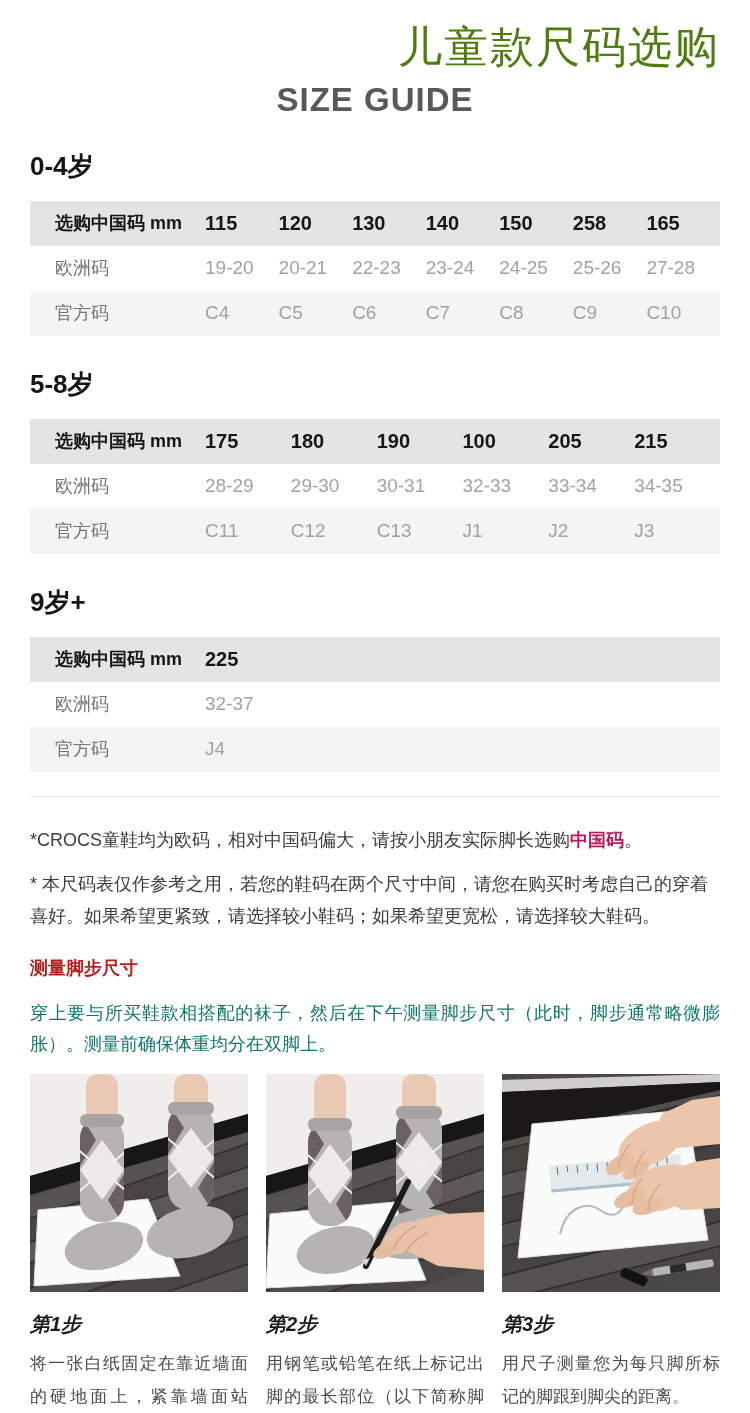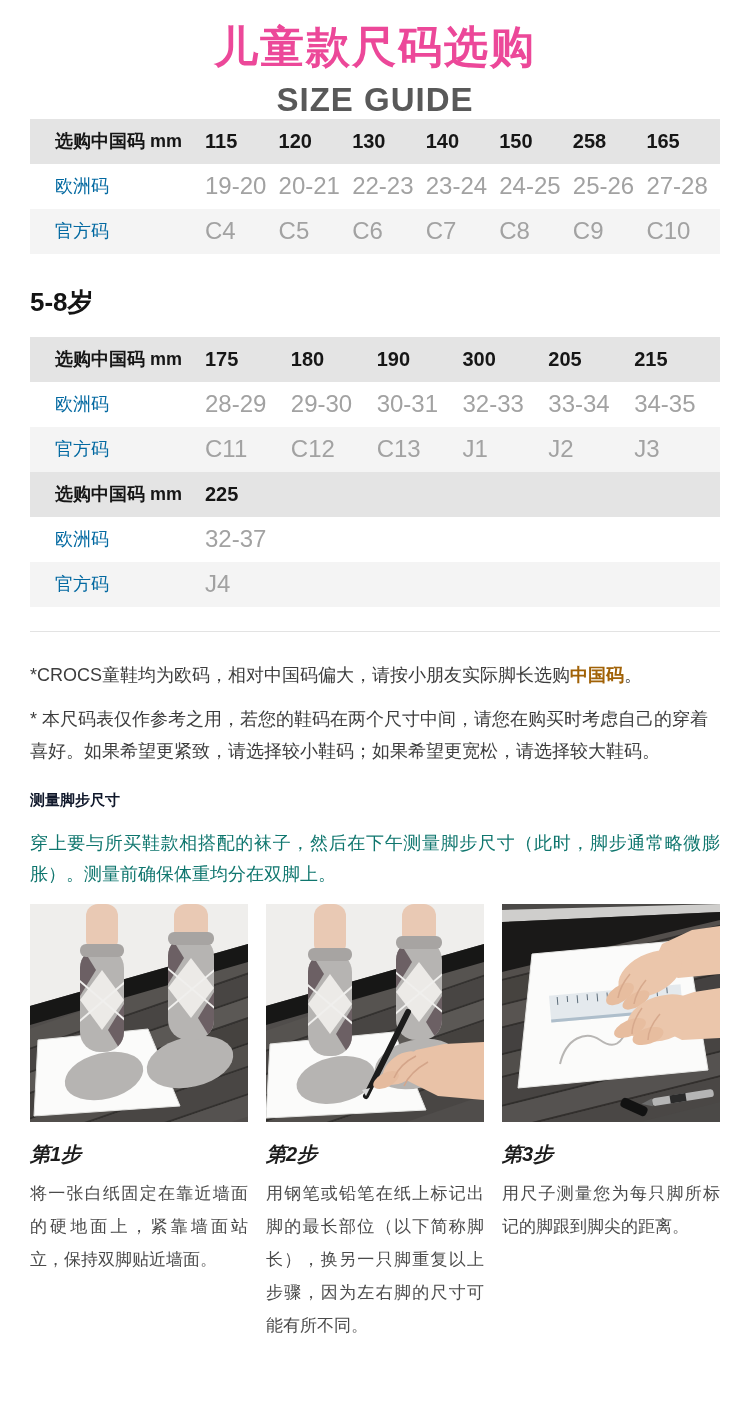--- a/index.html
+++ b/index.html
@@ -5,22 +5,22 @@
   * { margin:0; padding:0; box-sizing:border-box; }
   html,body { background:#ffffff; }
   body {
     width:750px; min-height:1413px; margin:0 auto;
     font-family:"Liberation Sans","DejaVu Sans",sans-serif;
     color:#333; overflow:hidden;
   }
   .page { width:750px; padding:22px 30px 0 30px; }
 
   .page-title {
-    text-align:center; font-size:44px; font-weight:700;
-    color:#ec4899; letter-spacing:2px; line-height:1.15;
+    text-align:right; font-size:44px; font-weight:400;
+    color:#4d7c0f; letter-spacing:2px; line-height:1.15;
   }
   .page-subtitle {
     text-align:center; font-size:33px; font-weight:700;
     color:#595959; letter-spacing:1px; margin-top:8px;
   }
 
   .section-heading {
     font-size:26px; font-weight:700; color:#141414;
     margin:31px 0 17px 0;
   }
@@ -29,50 +29,51 @@
   table.size-table { width:690px; border-collapse:collapse; table-layout:fixed; }
   table.size-table tr { height:45px; }
   table.size-table td { vertical-align:middle; white-space:nowrap; }
   col.c-label { width:175px; }
   tr.r-head   { background:#e4e4e4; }
   tr.r-plain  { background:#ffffff; }
   tr.r-alt    { background:#f4f4f4; }
   td.row-label { padding-left:25px; font-size:18px; }
   tr.r-head  td.row-label { font-weight:700; color:#161616; }
   tr.r-head  td.size-cell { font-weight:700; color:#161616; font-size:20px; }
-  tr.r-plain td.row-label, tr.r-alt td.row-label { color:#0369a1; }
-  tr.r-plain td.size-cell, tr.r-alt td.size-cell { color:#a2a2a2; font-size:24px; }
+  tr.r-plain td.row-label, tr.r-alt td.row-label { color:#737373; }
+  tr.r-plain td.size-cell, tr.r-alt td.size-cell { color:#a2a2a2; font-size:19px; }
 
   .divider { border:none; border-top:1px solid #e3e3e3; margin-top:24px; }
 
   .note { font-size:18px; color:#3d3d3d; line-height:31px; }
   .note-1 { margin-top:28px; }
   .note-2 { margin-top:12px; line-height:32px; }
-  .note strong { color:#a16207;text-align:right; }
-
-  .measure-heading { font-size:15px; font-weight:700; color:#0f172a; margin-top:24px; }
+  .note strong { color:#be185d;text-align:right; }
+
+  .measure-heading { font-size:18px; font-weight:700; color:#b91c1c; margin-top:24px; }
   .measure-desc { font-size:18px; color:#0f766e; line-height:31px; margin-top:18px; text-align:justify; }
 
   .photos { display:flex; gap:18px; margin-top:14px; }
   .photo { width:218px; height:218px; overflow:hidden; background:#4c4a48; }
   .photo svg { display:block; }
 
   .steps { display:flex; gap:18px; margin-top:19px; }
   .step { width:218px; }
   .step-title { font-size:20px; font-weight:700; color:#1c1c1c;font-style:italic; }
   .step-text { font-size:17px; color:#4a4a4a; line-height:33px; margin-top:9px; text-align:justify; }
 </style>
 </head>
 <body>
 
 <div class="page">
 
   <h1 class="page-title">儿童款尺码选购</h1>
   <div class="page-subtitle">SIZE GUIDE</div>
 
+  <h2 class="section-heading first">0-4岁</h2>
   <table class="size-table">
     <colgroup>
         <col class="c-label">
         <col>
         <col>
         <col>
         <col>
         <col>
         <col>
         <col>
@@ -121,21 +122,21 @@
         <col>
         <col>
         <col>
       </colgroup>
     <tbody>
       <tr class="r-head">
         <td class="row-label">选购中国码 mm</td>
         <td class="size-cell">175</td>
         <td class="size-cell">180</td>
         <td class="size-cell">190</td>
-        <td class="size-cell">300</td>
+        <td class="size-cell">100</td>
         <td class="size-cell">205</td>
         <td class="size-cell">215</td>
       </tr>
       <tr class="r-plain">
         <td class="row-label">欧洲码</td>
         <td class="size-cell">28-29</td>
         <td class="size-cell">29-30</td>
         <td class="size-cell">30-31</td>
         <td class="size-cell">32-33</td>
         <td class="size-cell">33-34</td>
@@ -146,20 +147,21 @@
         <td class="size-cell">C11</td>
         <td class="size-cell">C12</td>
         <td class="size-cell">C13</td>
         <td class="size-cell">J1</td>
         <td class="size-cell">J2</td>
         <td class="size-cell">J3</td>
       </tr>
     </tbody>
   </table>
 
+  <h2 class="section-heading">9岁+</h2>
   <table class="size-table">
     <colgroup>
         <col class="c-label">
         <col>
       </colgroup>
     <tbody>
       <tr class="r-head">
         <td class="row-label">选购中国码 mm</td>
         <td class="size-cell">225</td>
       </tr>

